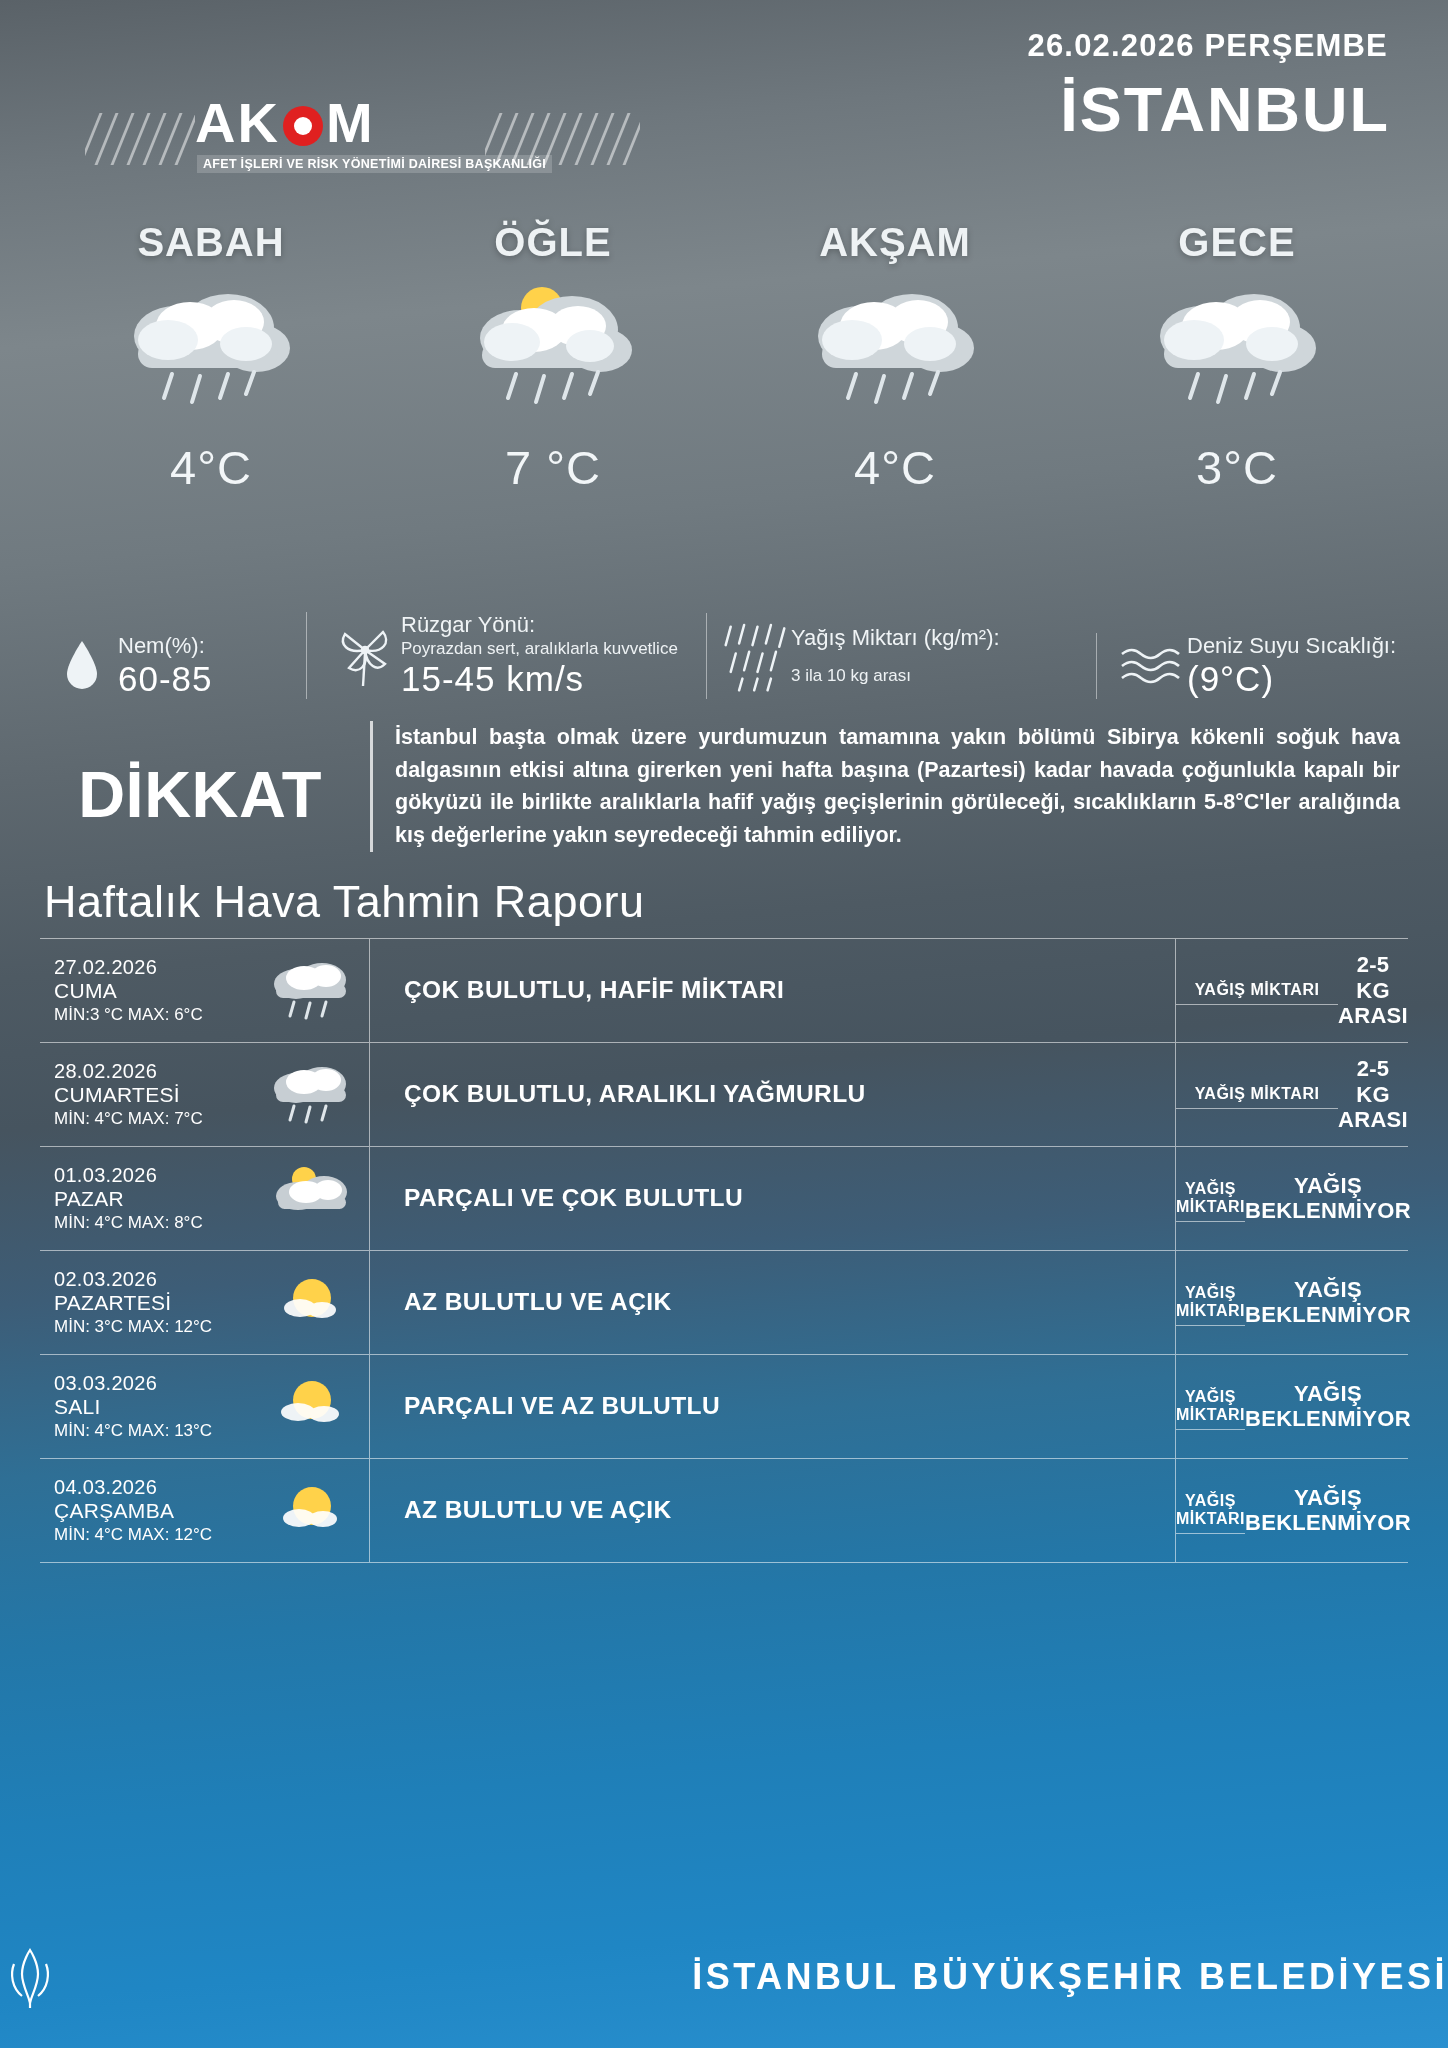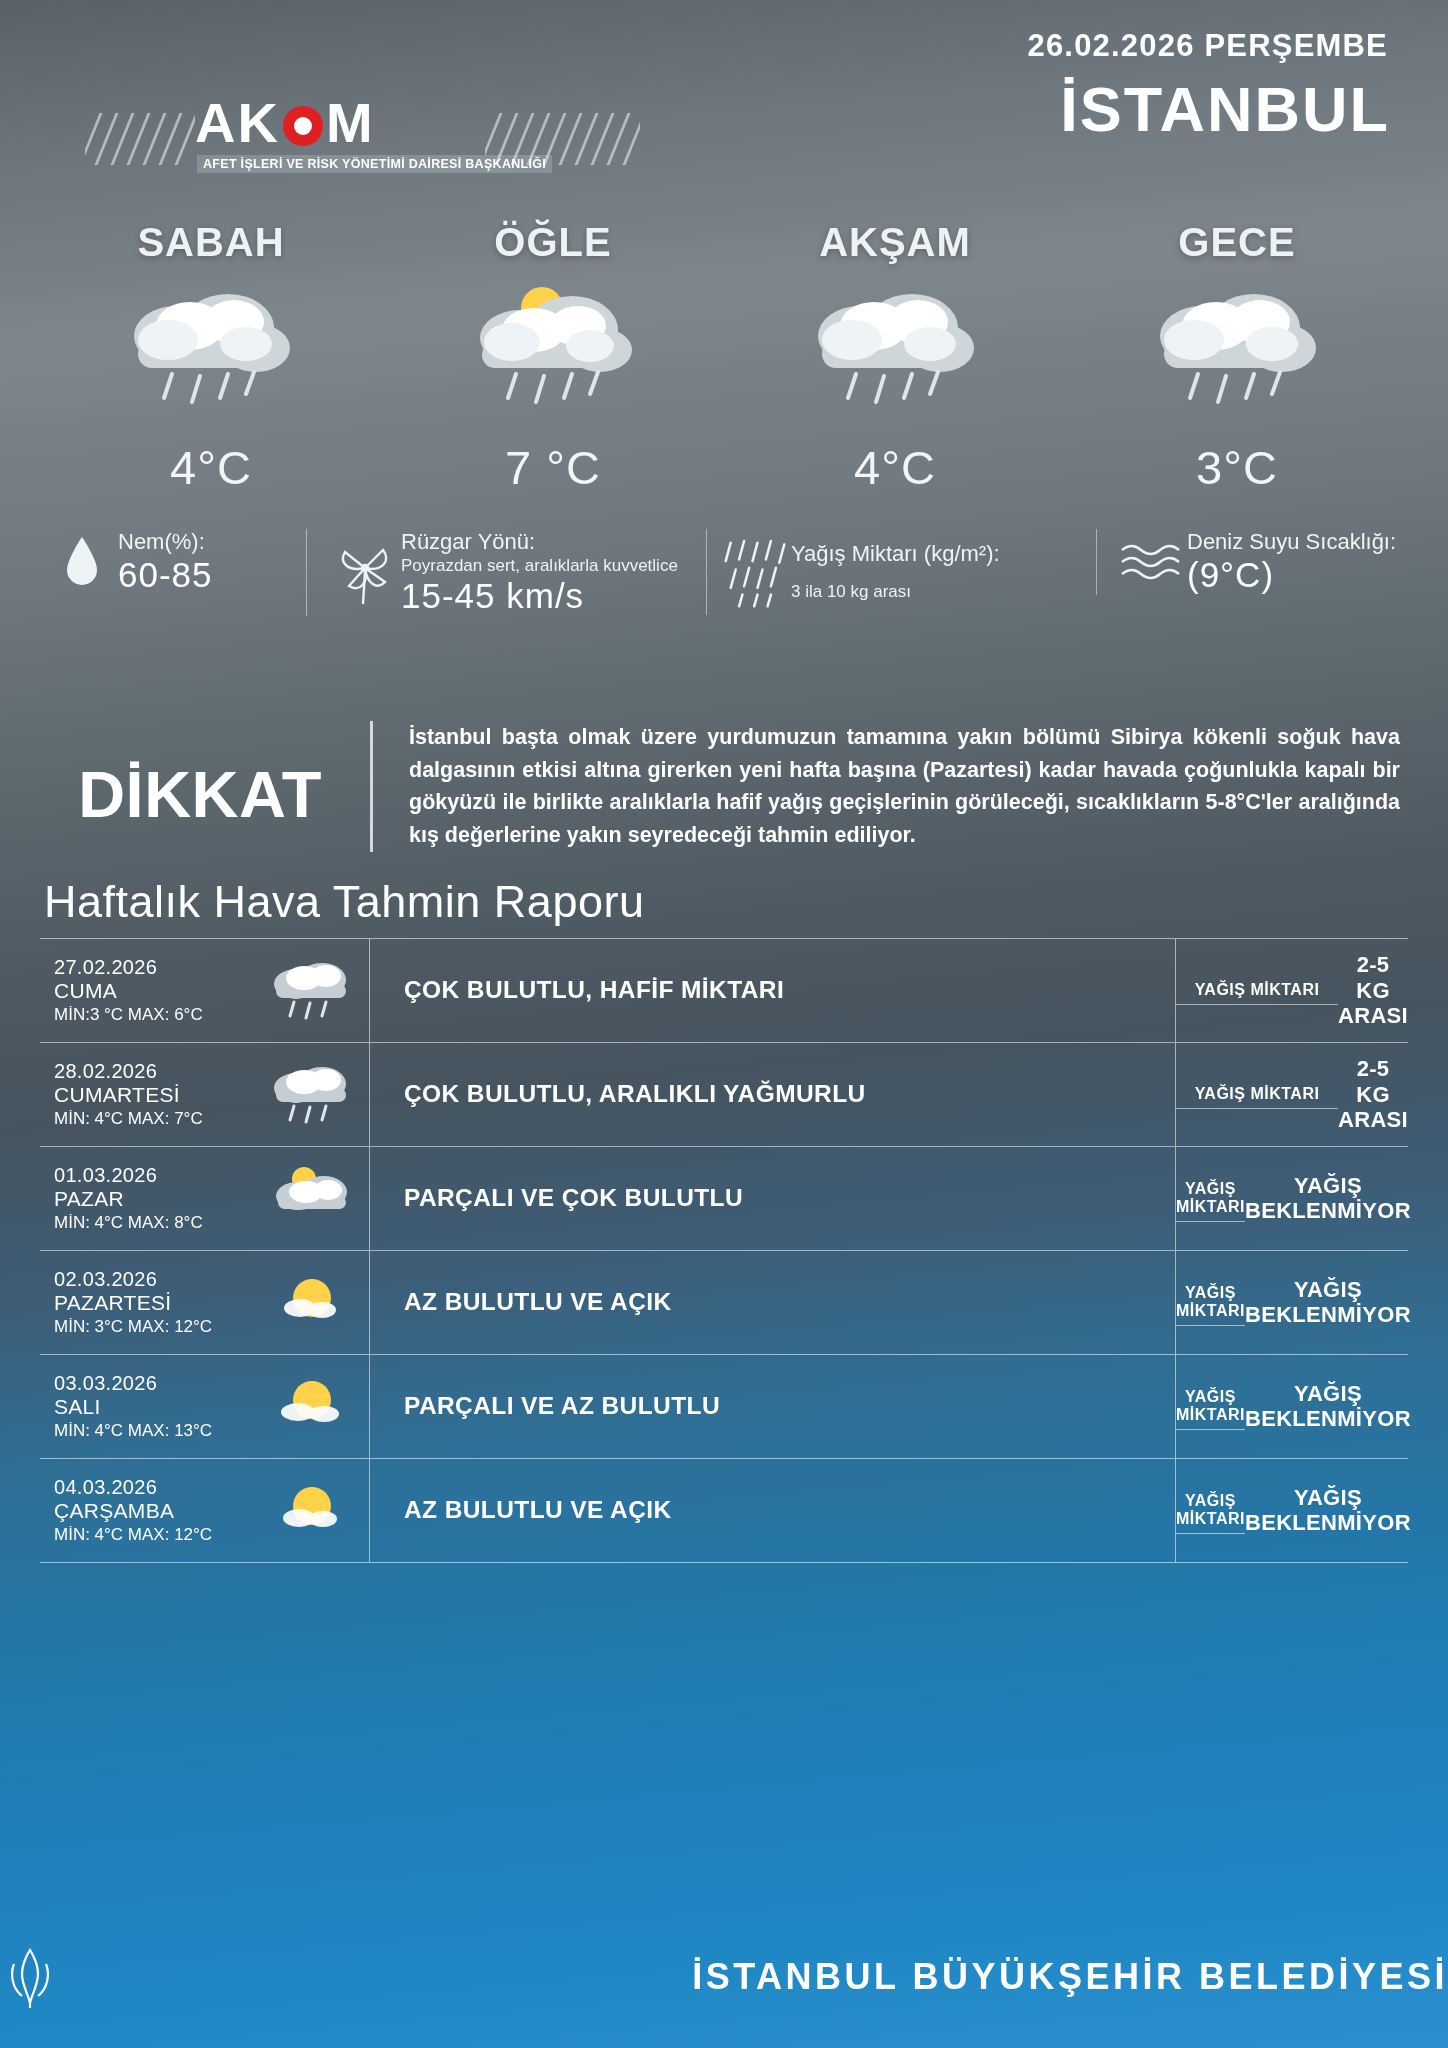--- a/index.html
+++ b/index.html
@@ -70,42 +70,42 @@
     color: #eef2f4; text-shadow: 0 2px 6px rgba(0,0,0,0.25);
   }
   .daypart .dp-icon { height: 175px; display: flex; align-items: center; justify-content: center; }
   .daypart .dp-temp {
     font-size: 47px; font-weight: 400; color: #f2f6f8; letter-spacing: 1px;
   }
 
   
   .metrics {
     margin: 34px 26px 0 26px;
-    display: flex; align-items: flex-start; height: 170px;
+    display: flex; align-items: flex-end; height: 170px;
   }
   .metric { display: flex; align-items: center; padding: 0 8px; }
   .metric + .metric { border-left: 1px solid rgba(255,255,255,0.45); }
   .m-hum { width: 280px; padding-left: 20px; }
   .m-wind { width: 400px; padding-left: 22px; }
   .m-rain { width: 390px; padding-left: 12px; }
   .m-sea  { flex: 1; padding-left: 18px; }
   .m-icon { width: 72px; display: flex; justify-content: center; align-items: center; }
   .m-text .m-label { font-size: 22px; color: #f0f4f6; }
   .m-text .m-value { font-size: 35px; color: #fff; letter-spacing: 1px; }
   .m-text .m-sub { font-size: 17px; color: #eef2f4; line-height: 1.25; }
 
   
   .warn { display: flex; align-items: flex-start; margin: 22px 30px 0 30px; }
   .warn-title {
     width: 340px; font-size: 65px; font-weight: 800; letter-spacing: 0.5px;
     color: #fff; text-align: center; padding-top: 36px;
   }
   .warn-body {
     flex: 1; border-left: 3px solid rgba(255,255,255,0.75);
-    padding: 0 18px 0 36px;
+    padding: 0 18px 0 22px;
     font-size: 21.5px; line-height: 1.52; text-align: justify;
     font-weight: bold; color: #fff;
   }
 
   
   .weekly-title {
     margin: 24px 0 10px 44px;
     font-size: 45px; font-weight: 400; color: #fff; letter-spacing: 0.5px;
   }
   .weekly { margin: 0 40px; border-top: 1px solid rgba(255,255,255,0.55); }

